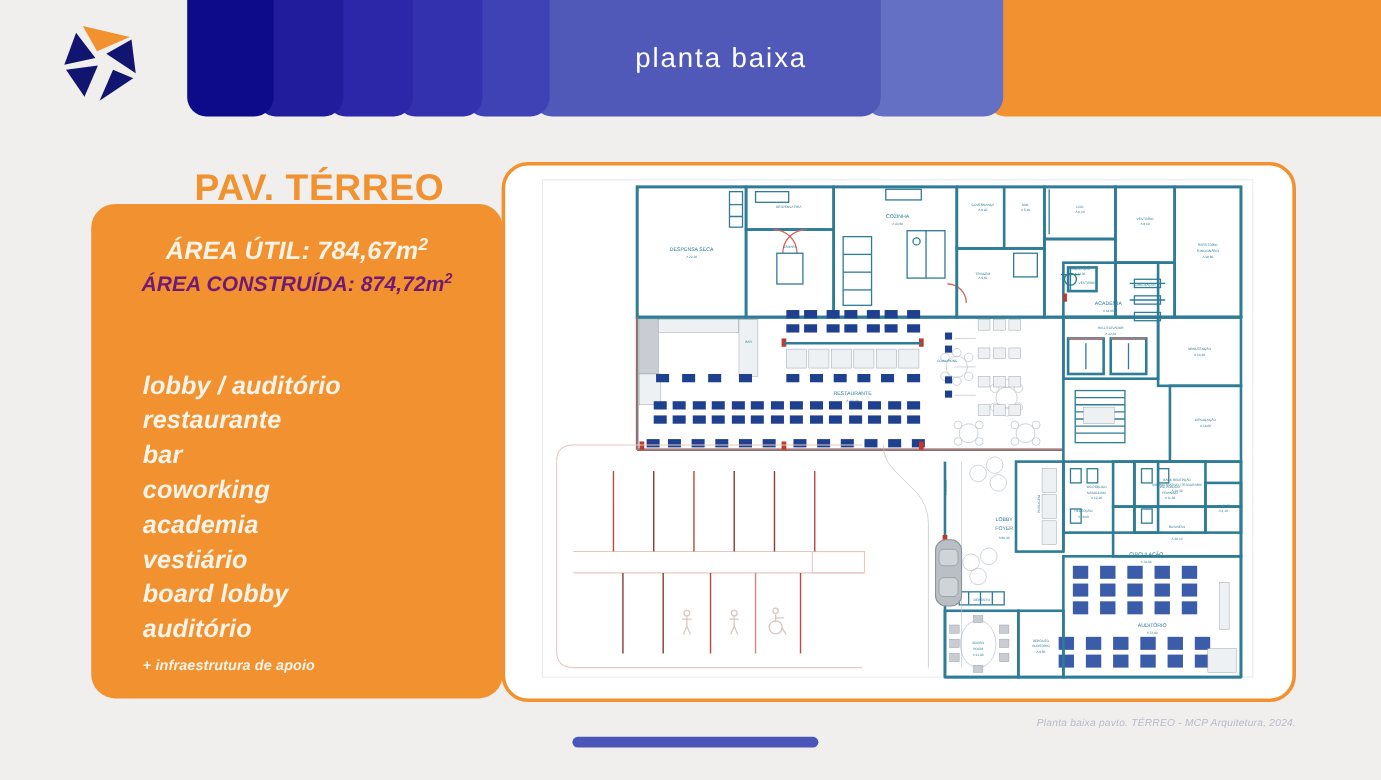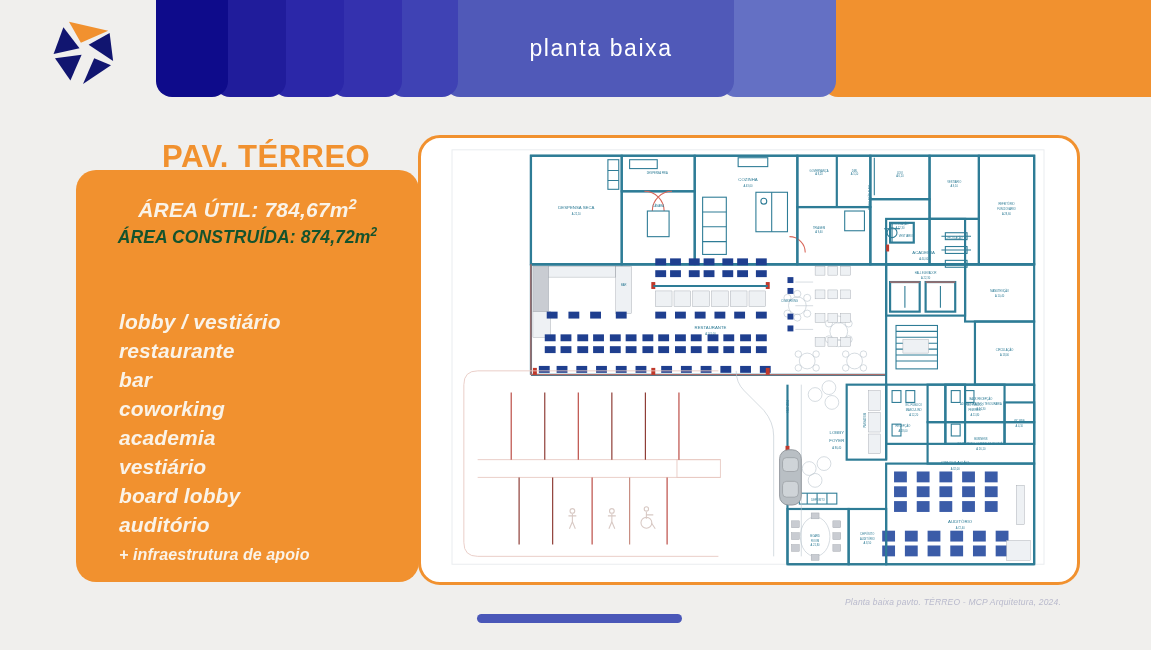--- a/index.html
+++ b/index.html
@@ -48,41 +48,41 @@
   .info-card{
     position:absolute;left:76px;top:170px;width:343px;height:412px;
     background:#F1912F;border-radius:20px;z-index:3;
     box-sizing:border-box;padding:26px 30px 16px 30px;font-style:italic;
   }
   .area-line1{
     color:#FAF3E8;font-size:21px;font-weight:bold;text-align:center;
     letter-spacing:0.2px;line-height:1.25;
   }
   .area-line2{
-    color:#14532d;font-size:17.5px;font-weight:bold;text-align:center;
+    color:#701a75;font-size:17.5px;font-weight:bold;text-align:center;
     letter-spacing:0.1px;line-height:1.3;margin-top:2px;
   }
   .sup{font-size:0.68em;vertical-align:super;}
   .room-list{margin-top:58px;padding:0 0 0 13px;list-style:none;}
   .room-list li{
     color:#FAF3E8;font-size:21px;font-weight:bold;
     line-height:29px;letter-spacing:0.1px;
   }
-  .room-list li.small{font-size:16px;line-height:27px;margin-top:2px;}
+  .room-list li.small{font-size:12px;line-height:27px;margin-top:2px;}
 
   
   .plan-panel{
     position:absolute;left:418px;top:135px;width:662px;height:450px;
     border:3px solid #F1912F;border-radius:22px;background:#ffffff;
     box-sizing:border-box;overflow:hidden;z-index:1;
   }
   .plan-panel svg{display:block;width:100%;height:100%;}
 
   .caption{
-    position:absolute;left:845px;top:597px;
+    position:absolute;left:864px;top:597px;
     color:#b8b9cc;font-size:8.5px;font-style:italic;letter-spacing:0.2px;
     white-space:nowrap;
   }
 
   
   .progress-track{
     position:absolute;left:477px;top:614px;width:205px;height:9px;
     background:#4A57B8;border-radius:5px;
   }
 </style>
@@ -117,21 +117,21 @@
   <div class="pav-title">PAV. TÉRREO</div>
 
   <div class="info-card">
     <div class="area-line1">
       <span>ÁREA ÚTIL: 784,67m</span><span class="sup">2</span>
     </div>
     <div class="area-line2">
       <span>ÁREA CONSTRUÍDA: 874,72m</span><span class="sup">2</span>
     </div>
     <ul class="room-list">
-      <li>lobby / vestiário</li>
+      <li>lobby / auditório</li>
       <li>restaurante</li>
       <li>bar</li>
       <li>coworking</li>
       <li>academia</li>
       <li>vestiário</li>
       <li>board lobby</li>
       <li>auditório</li>
       <li class="small">+ infraestrutura de apoio</li>
     </ul>
   </div>

